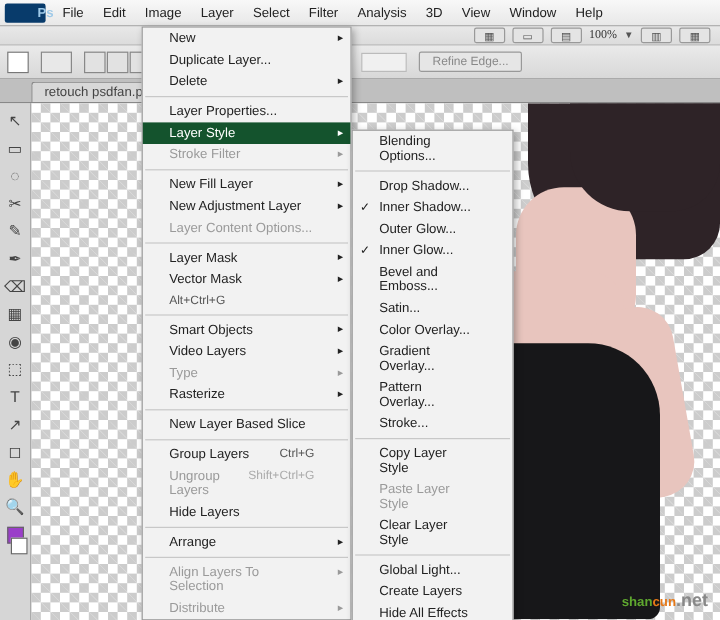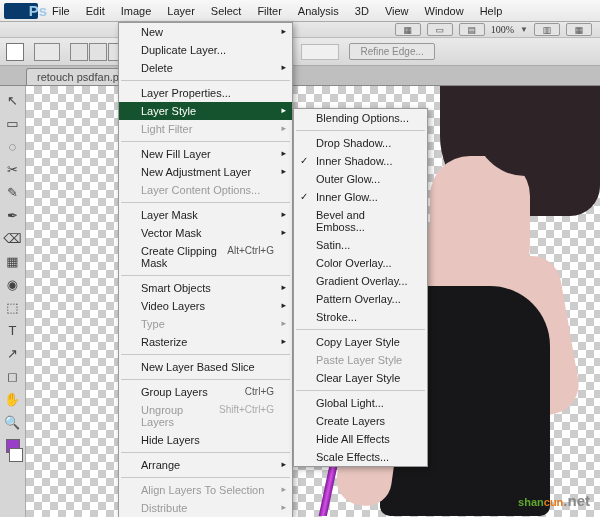--- a/index.html
+++ b/index.html
@@ -1,18 +1,18 @@
 <!DOCTYPE html>
 <html><head>
 <meta charset="utf-8">
 <style>
 * { margin:0; padding:0; box-sizing:border-box; font-family:"Segoe UI",Tahoma,sans-serif; font-size:11px; user-select:none; }
 body { width:600px; height:517px; background:#cfcfcf; overflow:hidden; position:relative; }
 .menubar { height:22px; background:linear-gradient(#f8f8f8,#e8e8e8); border-bottom:1px solid #aaa; display:flex; align-items:center; padding:0 4px; }
-.ps-icon { width:20px; height:16px; background:#083b6b; color:#9ec9e8; font-weight:bold; font-size:15px; display:flex; align-items:center; justify-content:center; border-radius:2px; margin-right:6px;padding-left:34px; }
+.ps-icon { width:20px; height:16px; background:#083b6b; color:#9ec9e8; font-weight:bold; font-size:11px; display:flex; align-items:center; justify-content:center; border-radius:2px; margin-right:6px;padding-left:34px; }
 .menubar .mi { padding:3px 8px; color:#222; cursor:default; }
 .topzone { height:16px; background:linear-gradient(#e8e8e8,#dcdcdc); border-bottom:1px solid #bbb; display:flex; align-items:center; justify-content:flex-end; gap:6px; padding:0 8px; }
 .tz-btn { width:26px; height:13px; background:#e4e4e4; border:1px solid #999; border-radius:2px; display:flex; align-items:center; justify-content:center; font-size:9px; color:#555; }
 .tz-txt { font-size:10px; color:#333;font-family:Liberation Serif, serif; }
 .optbar { height:28px; background:linear-gradient(#eaeaea,#d8d8d8); border-bottom:1px solid #aaa; display:flex; align-items:center; padding:0 6px; gap:10px; }
 .opt-sw { width:18px; height:18px; border:1px solid #777; background:#fff; }
 .opt-sel { width:26px; height:18px; border:1px solid #888; background:#e8e8e8; }
 .opt-modes { display:flex; gap:1px; }
 .opt-mode { width:18px; height:18px; border:1px solid #888; background:#e2e2e2; }
 .opt-lbl { color:#888; font-size:10px; }
@@ -29,21 +29,21 @@
 .photo { position:absolute; right:0; top:0; width:330px; height:430px; overflow:hidden; }
 .skin { position:absolute; background:#e8c5be; }
 .hair { position:absolute; background:#2e2327; }
 .dress { position:absolute; background:#171719; }
 .stick { position:absolute; width:8px; height:260px; background:linear-gradient(90deg,#7a1a9a,#d84fe6,#7a1a9a); border-radius:4px; transform:rotate(12deg); left:70px; top:200px; }
 .wm { position:absolute; right:10px; bottom:6px; font-size:20px; font-weight:bold; }
 .wm .g { color:#5fa82f; } .wm .o { color:#e67817; } .wm .s { color:#888; font-size:15px; font-weight:bold; }
 .dropdown { position:absolute; background:#f2f2f2; border:1px solid #9a9a9a; box-shadow:2px 2px 6px rgba(0,0,0,0.3); }
 .dd-main { left:118px; top:22px; width:175px; }
 .dd-sub { left:293px; top:108px; width:135px; }
-.dd-item { padding:3px 18px 3px 22px; color:#222; position:relative; display:flex; justify-content:space-between; }
+.dd-item { padding:3px 30px 3px 22px; color:#222; position:relative; display:flex; justify-content:space-between; }
 .dd-item.dis { color:#9a9a9a; }
 .dd-item.hl { background:#14532d; color:#fff; }
 .dd-item.sub::after { content:"▸"; position:absolute; right:6px; font-size:9px; }
 .dd-sep { height:1px; background:#c8c8c8; margin:3px 2px; }
 .dd-check::before { content:"✓"; position:absolute; left:6px; font-size:10px; }
 .short { color:#555; font-size:10px; }
 .dd-item.dis .short { color:#aaa; }
 </style>
 </head>
 <body>
@@ -146,41 +146,40 @@
       <span>Delete</span>
     </div>
     <div class="dd-sep"></div>
     <div class="dd-item">
       <span>Layer Properties...</span>
     </div>
     <div class="dd-item hl sub">
       <span>Layer Style</span>
     </div>
     <div class="dd-item dis sub">
-      <span>Light Filter</span>
+      <span>Stroke Filter</span>
     </div>
     <div class="dd-sep"></div>
     <div class="dd-item sub">
       <span>New Fill Layer</span>
     </div>
     <div class="dd-item sub">
       <span>New Adjustment Layer</span>
     </div>
     <div class="dd-item dis">
       <span>Layer Content Options...</span>
     </div>
     <div class="dd-sep"></div>
     <div class="dd-item sub">
       <span>Layer Mask</span>
     </div>
     <div class="dd-item sub">
       <span>Vector Mask</span>
     </div>
     <div class="dd-item">
-      <span>Create Clipping Mask</span>
       <span class="short">Alt+Ctrl+G</span>
     </div>
     <div class="dd-sep"></div>
     <div class="dd-item sub">
       <span>Smart Objects</span>
     </div>
     <div class="dd-item sub">
       <span>Video Layers</span>
     </div>
     <div class="dd-item dis sub">

